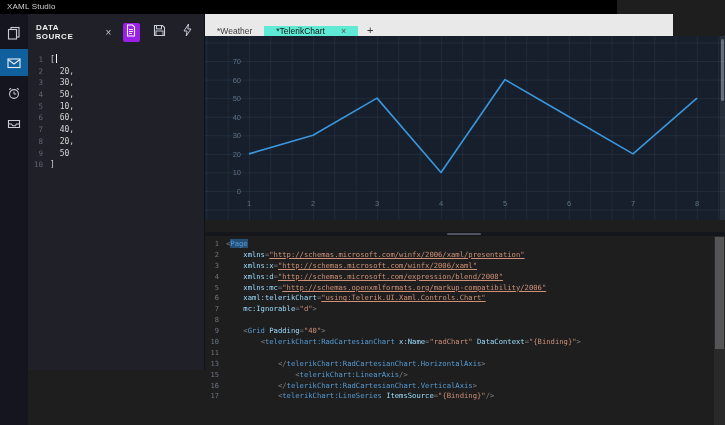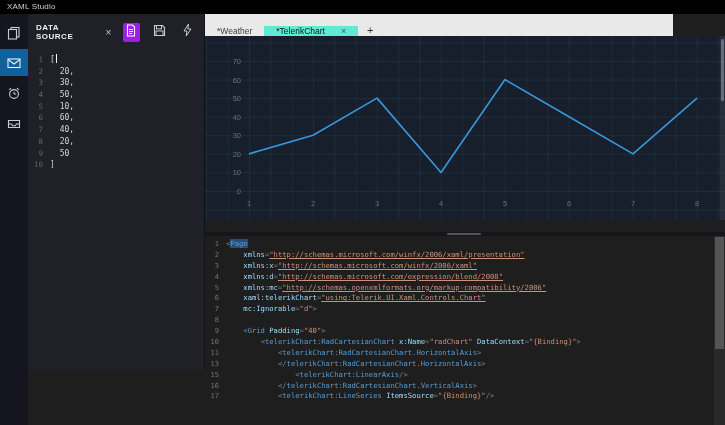--- a/index.html
+++ b/index.html
@@ -1,20 +1,20 @@
 <!DOCTYPE html>
 <html style="--accent-line: #3a96dd; --purple-button: #9c1fe8; --active-icon-bg: #11609e; --preview-bg: #161f2b;"><head>
 <meta charset="utf-8">
 <style>
   * { margin:0; padding:0; box-sizing:border-box; }
   html,body { width:725px; height:425px; overflow:hidden; }
   body { font-family:"Liberation Sans", sans-serif; background:#1e1e1e; position:relative; }
 
   
-  .titlebar { position:absolute; left:0; top:0; width:725px; height:14px; background:#000; color:#cfcfcf;
+  .titlebar { position:absolute; left:0; top:0; width:617px; height:14px; background:#000; color:#cfcfcf;
               font-size:8px; line-height:14px; padding-left:7px; letter-spacing:.2px; }
 
   
   .activitybar { position:absolute; left:0; top:14px; width:28px; height:411px; background:#15151f; padding-top:5px; }
   .abar-item { width:28px; height:27px; display:flex; align-items:center; justify-content:center; margin-bottom:3px; cursor:pointer; }
   .abar-item.active { background:var(--active-icon-bg); }
   .abar-item svg { display:block; }
 
   
   .sidepanel { position:absolute; left:28px; top:14px; width:177px; height:356px; background:#202029; border-right:1px solid #11111a; }
@@ -237,21 +237,20 @@
       <div class="eline">
         <span class="ln">9</span>
         <span class="code"><span class="tok-ws">    </span><span class="tok-p">&lt;</span><span class="tok-tag">Grid</span><span class="tok-ws"> </span><span class="tok-attr">Padding</span><span class="tok-p">=</span><span class="tok-str">"40"</span><span class="tok-p">&gt;</span></span>
       </div>
       <div class="eline">
         <span class="ln">10</span>
         <span class="code"><span class="tok-ws">        </span><span class="tok-p">&lt;</span><span class="tok-tag">telerikChart:RadCartesianChart</span><span class="tok-ws"> </span><span class="tok-attr">x:Name</span><span class="tok-p">=</span><span class="tok-str">"radChart"</span><span class="tok-ws"> </span><span class="tok-attr">DataContext</span><span class="tok-p">=</span><span class="tok-str">"{Binding}"</span><span class="tok-p">&gt;</span></span>
       </div>
       <div class="eline">
         <span class="ln">11</span>
-        <span class="code"><span class="tok-ws">            </span><span class="tok-p">&lt;</span><span class="tok-tag">telerikChart:RadCartesianChart.HorizontalAxis</span><span class="tok-p">&gt;</span></span>
       </div>
       <div class="eline">
         <span class="ln">13</span>
         <span class="code"><span class="tok-ws">            </span><span class="tok-p">&lt;/</span><span class="tok-tag">telerikChart:RadCartesianChart.HorizontalAxis</span><span class="tok-p">&gt;</span></span>
       </div>
       <div class="eline">
         <span class="ln">15</span>
         <span class="code"><span class="tok-ws">                </span><span class="tok-p">&lt;</span><span class="tok-tag">telerikChart:LinearAxis</span><span class="tok-p">/&gt;</span></span>
       </div>
       <div class="eline">

